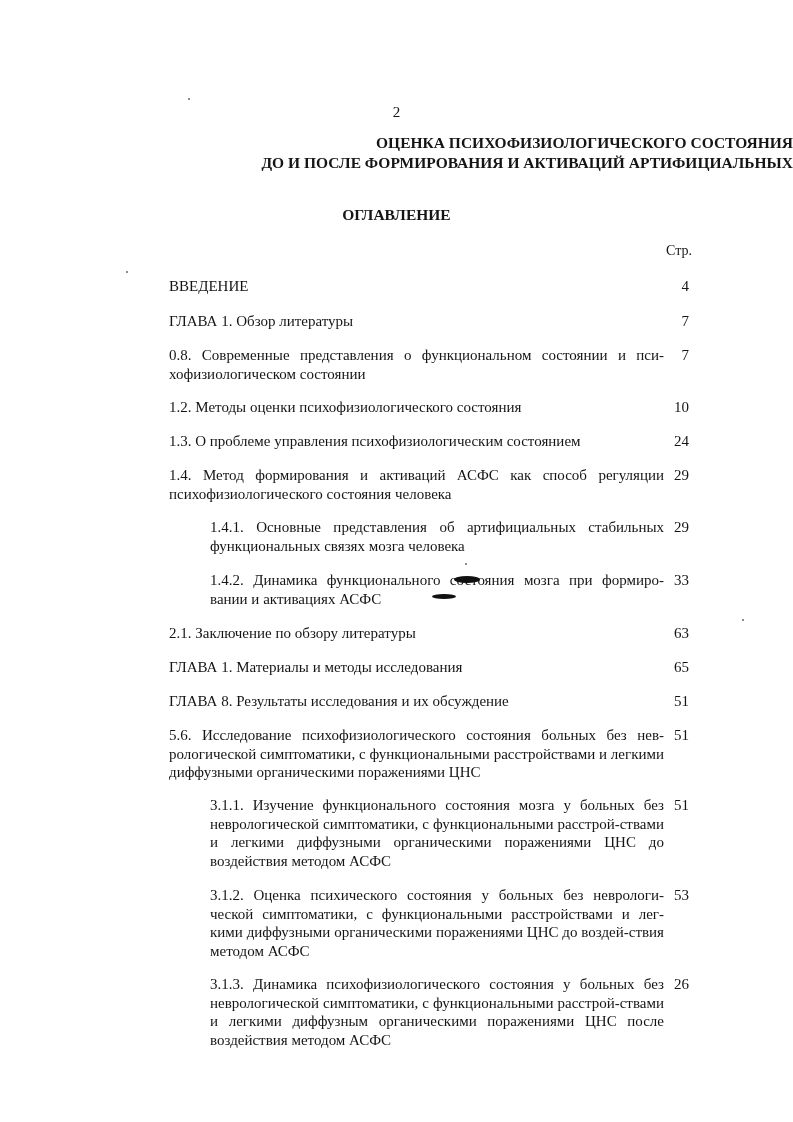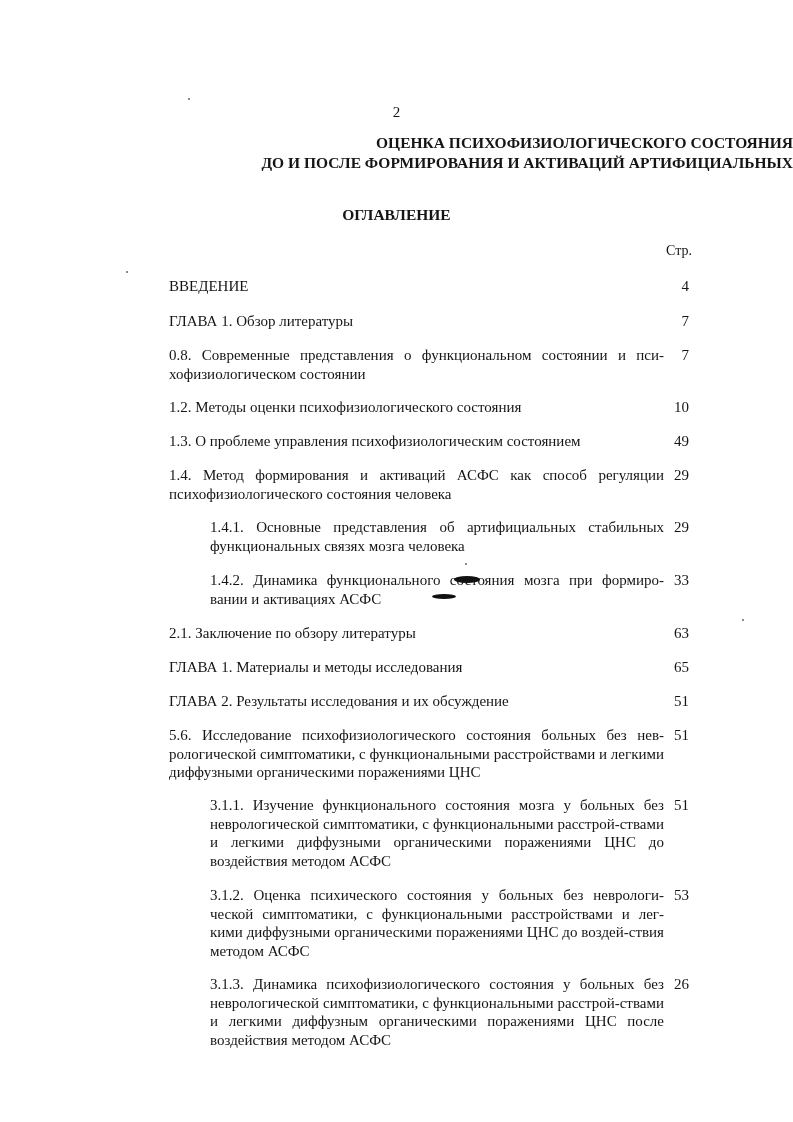--- a/index.html
+++ b/index.html
@@ -123,21 +123,21 @@
     <span class="pg">7</span>
   </div>
 
   <div class="toc-entry l1" style="top:398px;">
     <span class="txt">1.2. Методы оценки психофизиологического состояния</span>
     <span class="pg">10</span>
   </div>
 
   <div class="toc-entry l1" style="top:432px;">
     <span class="txt">1.3. О проблеме управления психофизиологическим состоянием</span>
-    <span class="pg">49</span>
+    <span class="pg">24</span>
   </div>
 
   <div class="toc-entry l1" style="top:466px;">
     <span class="txt">1.4. Метод формирования и активаций АСФС как способ регуляции психофизиологического состояния человека</span>
     <span class="pg">29</span>
   </div>
 
   <div class="toc-entry l2" style="top:518px;">
     <span class="txt">1.4.1. Основные представления об артифициальных стабильных функциональных связях мозга человека</span>
     <span class="pg">29</span>
@@ -152,21 +152,21 @@
     <span class="txt">2.1. Заключение по обзору литературы</span>
     <span class="pg">63</span>
   </div>
 
   <div class="toc-entry l1" style="top:658px;">
     <span class="txt">ГЛАВА 1. Материалы и методы исследования</span>
     <span class="pg">65</span>
   </div>
 
   <div class="toc-entry l1" style="top:692px;">
-    <span class="txt">ГЛАВА 2. Результаты исследования и их обсуждение</span>
+    <span class="txt">ГЛАВА 8. Результаты исследования и их обсуждение</span>
     <span class="pg">51</span>
   </div>
 
   <div class="toc-entry l1" style="top:726px;">
     <span class="txt">5.6. Исследование психофизиологического состояния больных без нев-рологической симптоматики, с функциональными расстройствами и легкими диффузными органическими поражениями ЦНС</span>
     <span class="pg">51</span>
   </div>
 
   <div class="toc-entry l2" style="top:796px;">
     <span class="txt">3.1.1. Изучение функционального состояния мозга у больных без неврологической симптоматики, с функциональными расстрой-ствами и легкими диффузными органическими поражениями ЦНС до воздействия методом АСФС</span>

